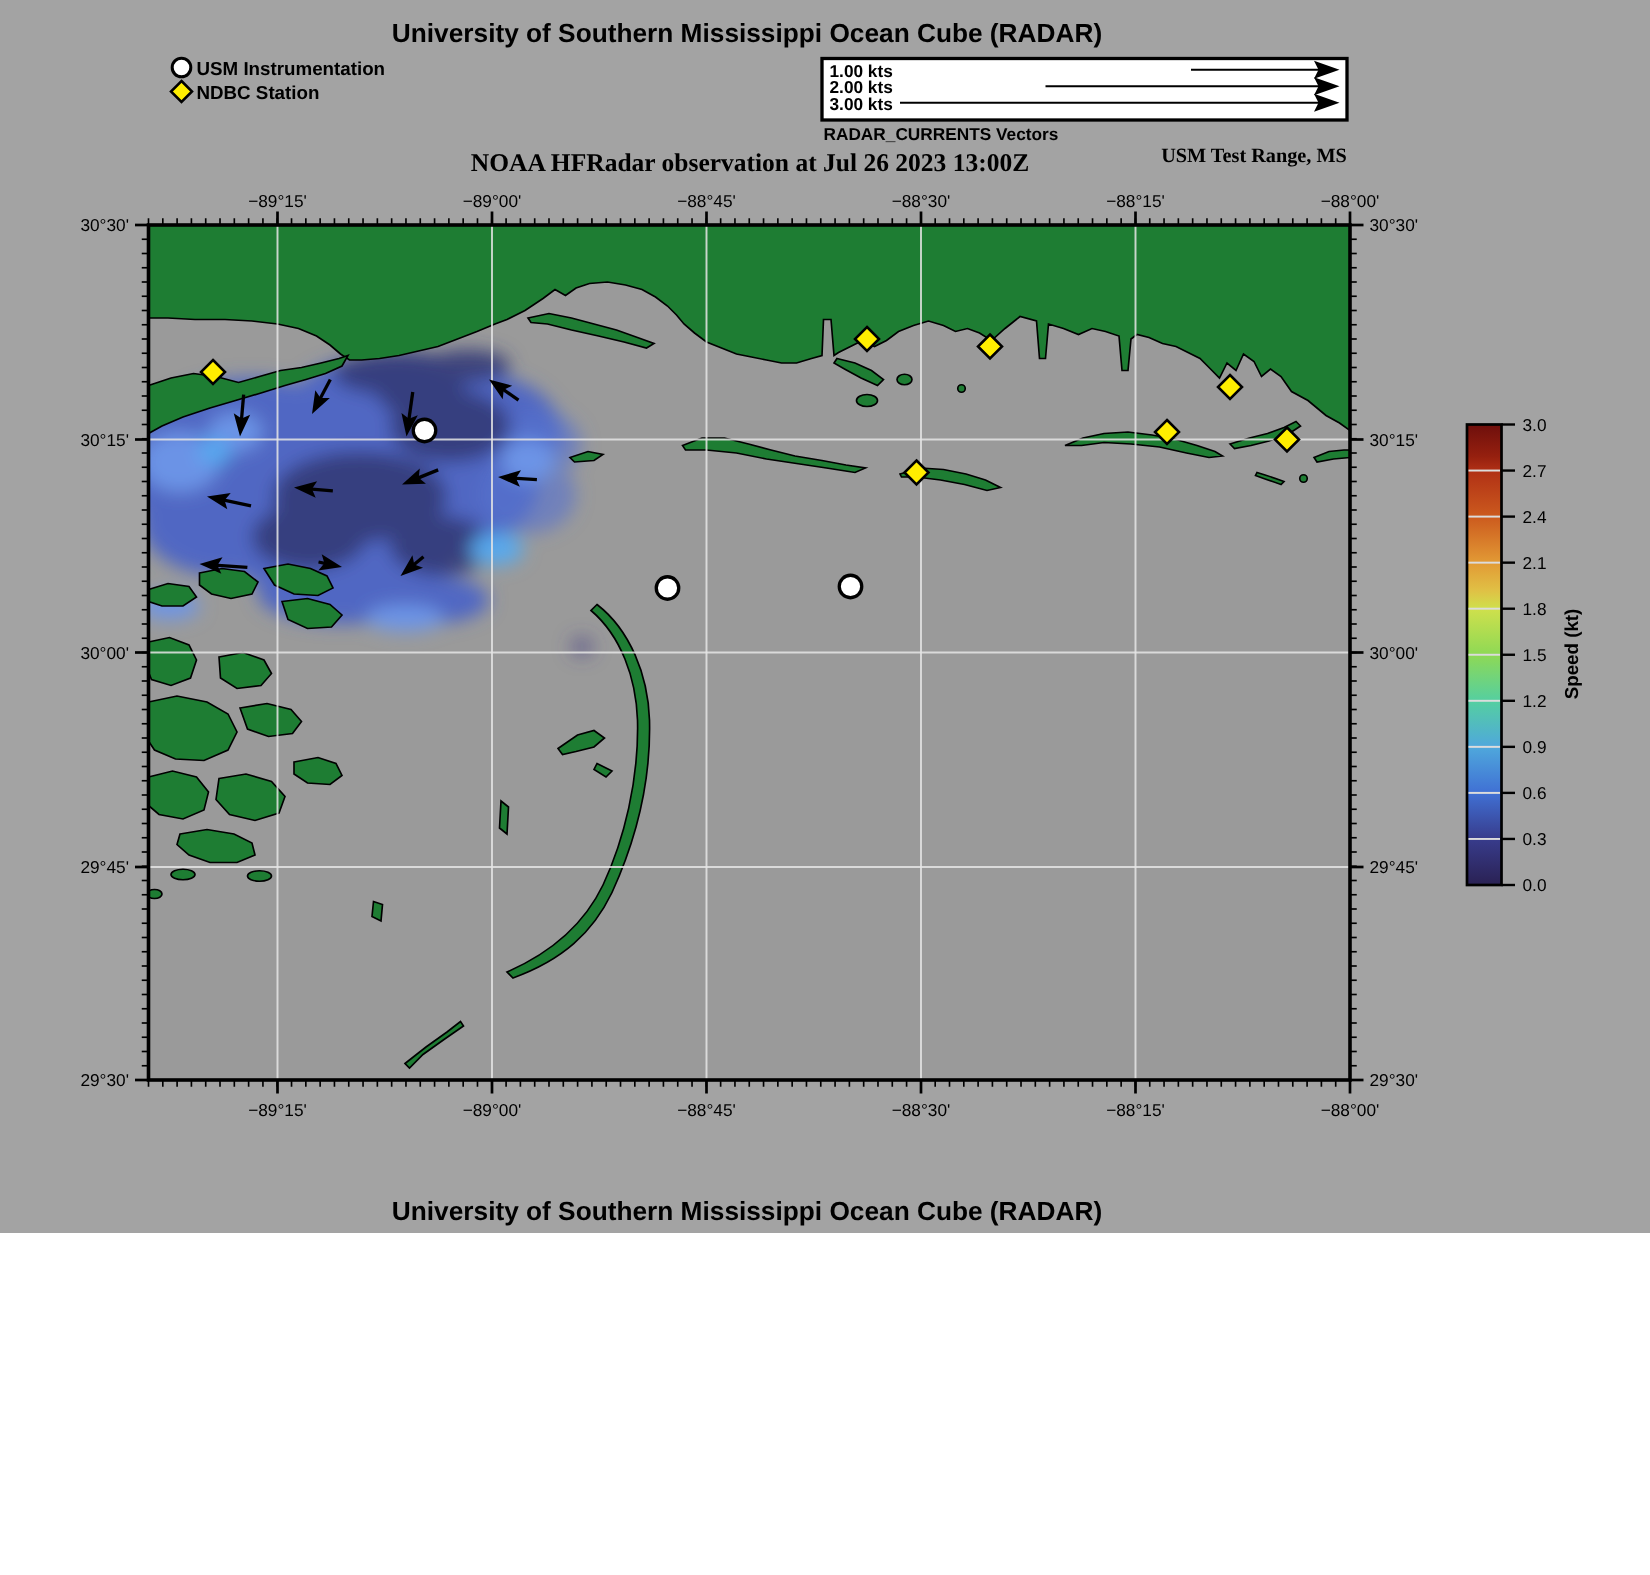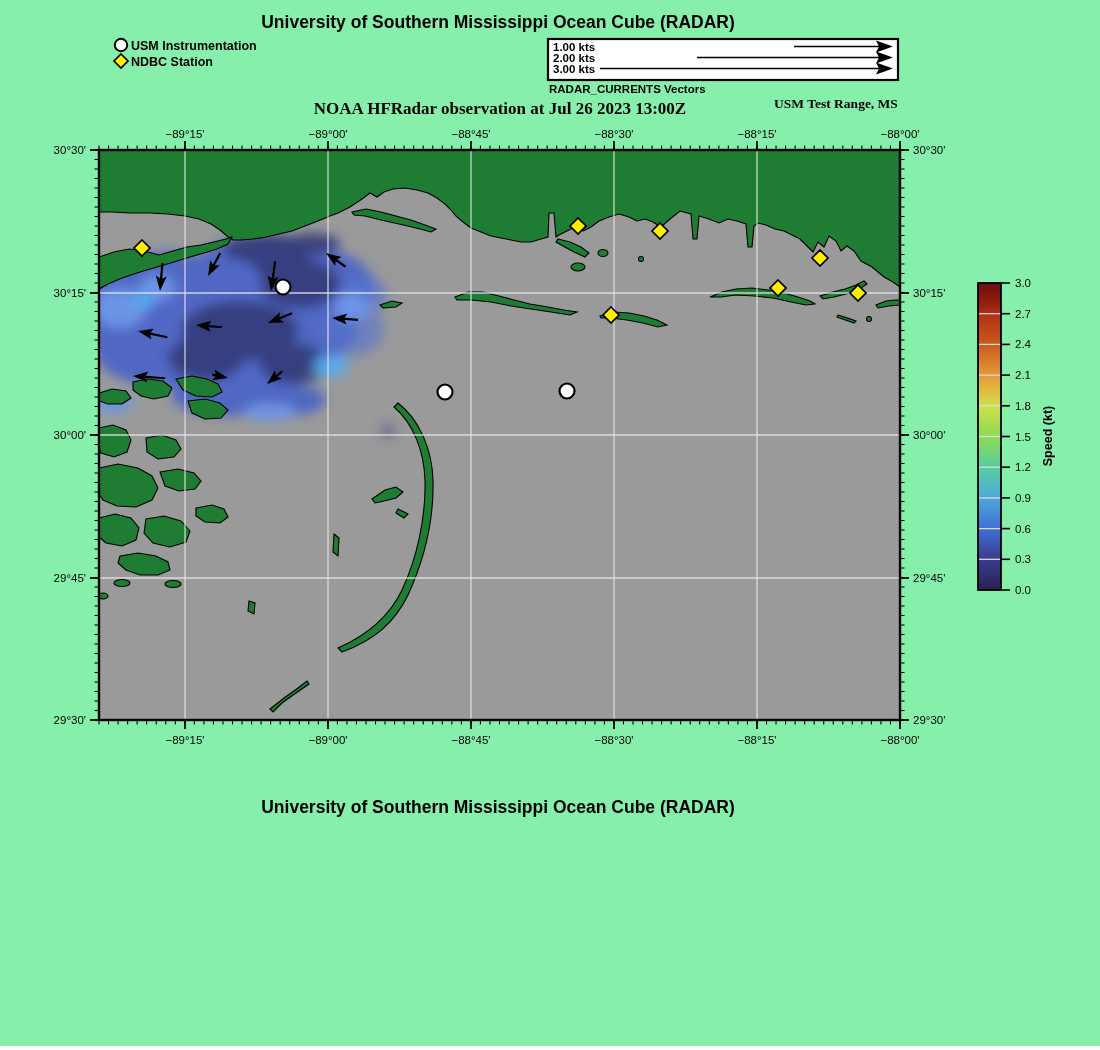--- a/index.html
+++ b/index.html
@@ -1,16 +1,16 @@
 <!DOCTYPE html>
 <html><head>
 <meta charset="utf-8">
 <style>
   html,body{margin:0;padding:0;background:#ffffff;}
-  #canvas{position:relative;width:1100px;height:1046px;background:#86efac;overflow:hidden;text-align:center;}
+  #canvas{position:relative;width:1100px;height:822px;background:#a3a3a3;overflow:hidden;text-align:center;}
   svg{position:absolute;left:0;top:0;}
   .title    {font:bold 17.5px "Liberation Sans",sans-serif;fill:#000;}
   .legendtxt{font:bold 12.5px "Liberation Sans",sans-serif;fill:#000;}
   .scaletxt {font:bold 11.5px "Liberation Sans",sans-serif;fill:#000;}
   .caption  {font:bold 11.5px "Liberation Sans",sans-serif;fill:#000;}
   .subtitle {font:bold 17px "Liberation Serif",serif;fill:#000;}
   .range    {font:bold 13.5px "Liberation Serif",serif;fill:#000;}
   .axislbl  {font:11.5px "Liberation Sans",sans-serif;fill:#000;}
   .cbartick {font:11.5px "Liberation Sans",sans-serif;fill:#000;}
   .cbarlbl  {font:bold 12.5px "Liberation Sans",sans-serif;fill:#000;}

